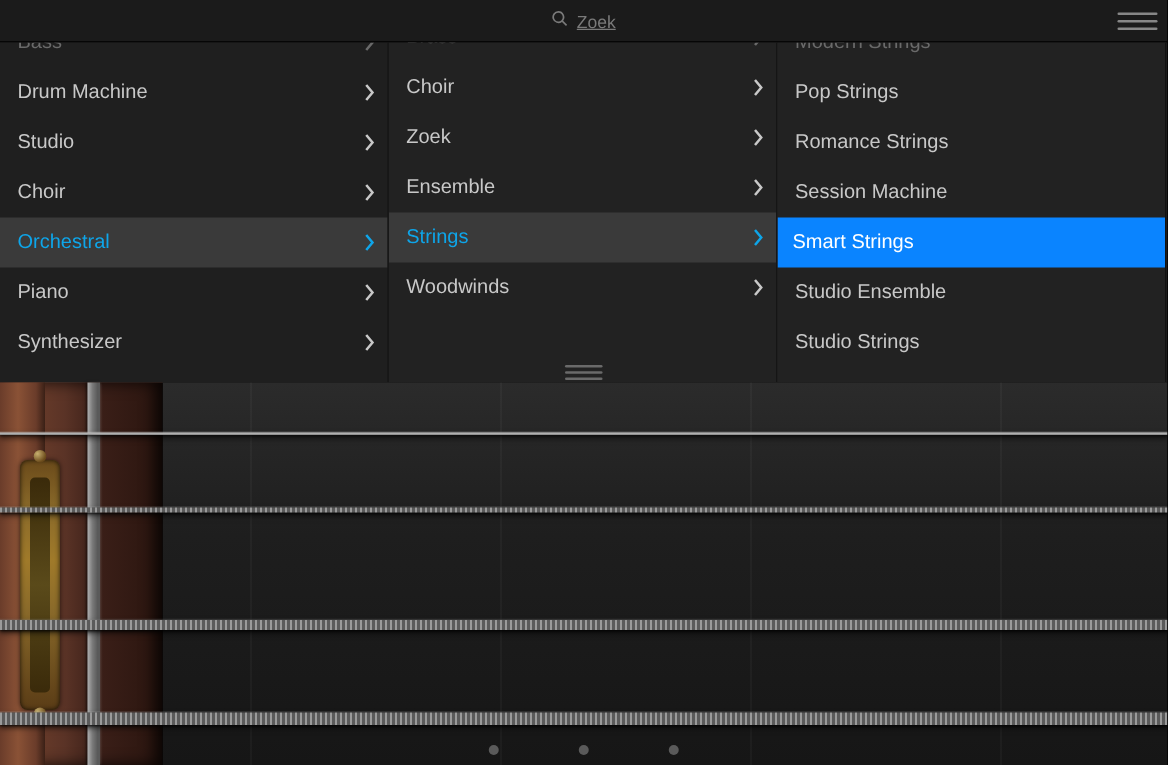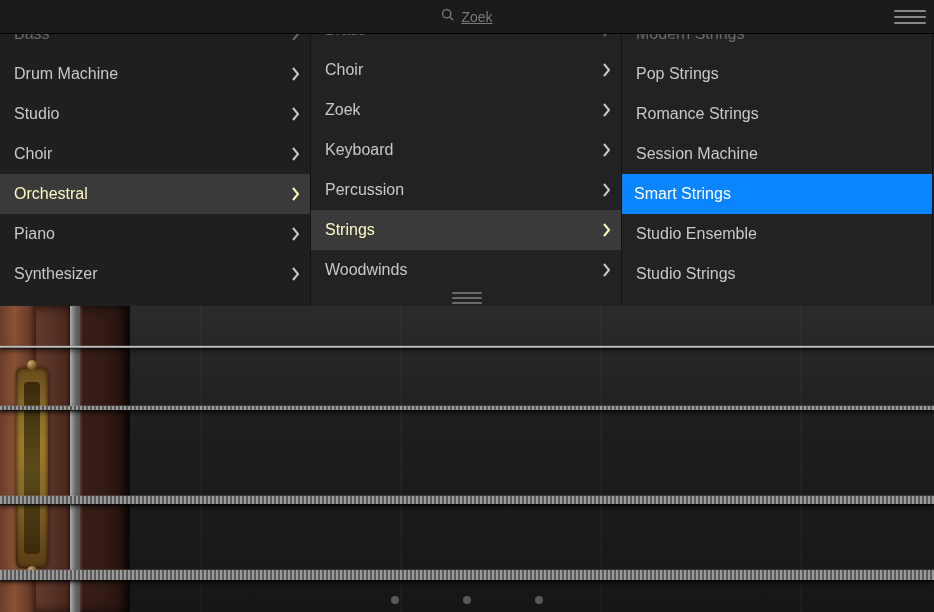--- a/index.html
+++ b/index.html
@@ -73,21 +73,21 @@
   }
   .row .chev {
     position: absolute;
     right: 10px;
     top: 50%;
     transform: translateY(-50%);
     width: 8px; height: 14px;
   }
   .row .chev svg { width:8px; height:14px; fill:#6c6c6c; }
 
-  .row.sel-grey { background: #3a3a3a; color: #fef9c3; }
+  .row.sel-grey { background: #3a3a3a; color: #0ea5e9; }
   .row.sel-grey .chev svg { fill:#fff; }
   .row.sel-blue { background: #0a84ff; color: #fff; padding-left: 12px; }
   .row.partial { color:#6a6a6a; }
 
   
   .drag-handle {
     position: absolute;
     bottom: 2px;
     left: 50%;
     transform: translateX(-50%);
@@ -282,27 +282,21 @@
               <path d="M1 1l5 6-5 6" fill="none" stroke="currentColor" stroke-width="2"></path>
             </svg></span>
         </div>
         <div class="row">
           <span>Zoek</span>
           <span class="chev"><svg viewBox="0 0 8 14">
               <path d="M1 1l5 6-5 6" fill="none" stroke="currentColor" stroke-width="2"></path>
             </svg></span>
         </div>
         <div class="row">
-          <span>Keyboard</span>
-          <span class="chev"><svg viewBox="0 0 8 14">
-              <path d="M1 1l5 6-5 6" fill="none" stroke="currentColor" stroke-width="2"></path>
-            </svg></span>
-        </div>
-        <div class="row">
-          <span>Percussion</span>
+          <span>Ensemble</span>
           <span class="chev"><svg viewBox="0 0 8 14">
               <path d="M1 1l5 6-5 6" fill="none" stroke="currentColor" stroke-width="2"></path>
             </svg></span>
         </div>
         <div class="row sel-grey">
           <span>Strings</span>
           <span class="chev"><svg viewBox="0 0 8 14">
               <path d="M1 1l5 6-5 6" fill="none" stroke="currentColor" stroke-width="2"></path>
             </svg></span>
         </div>

